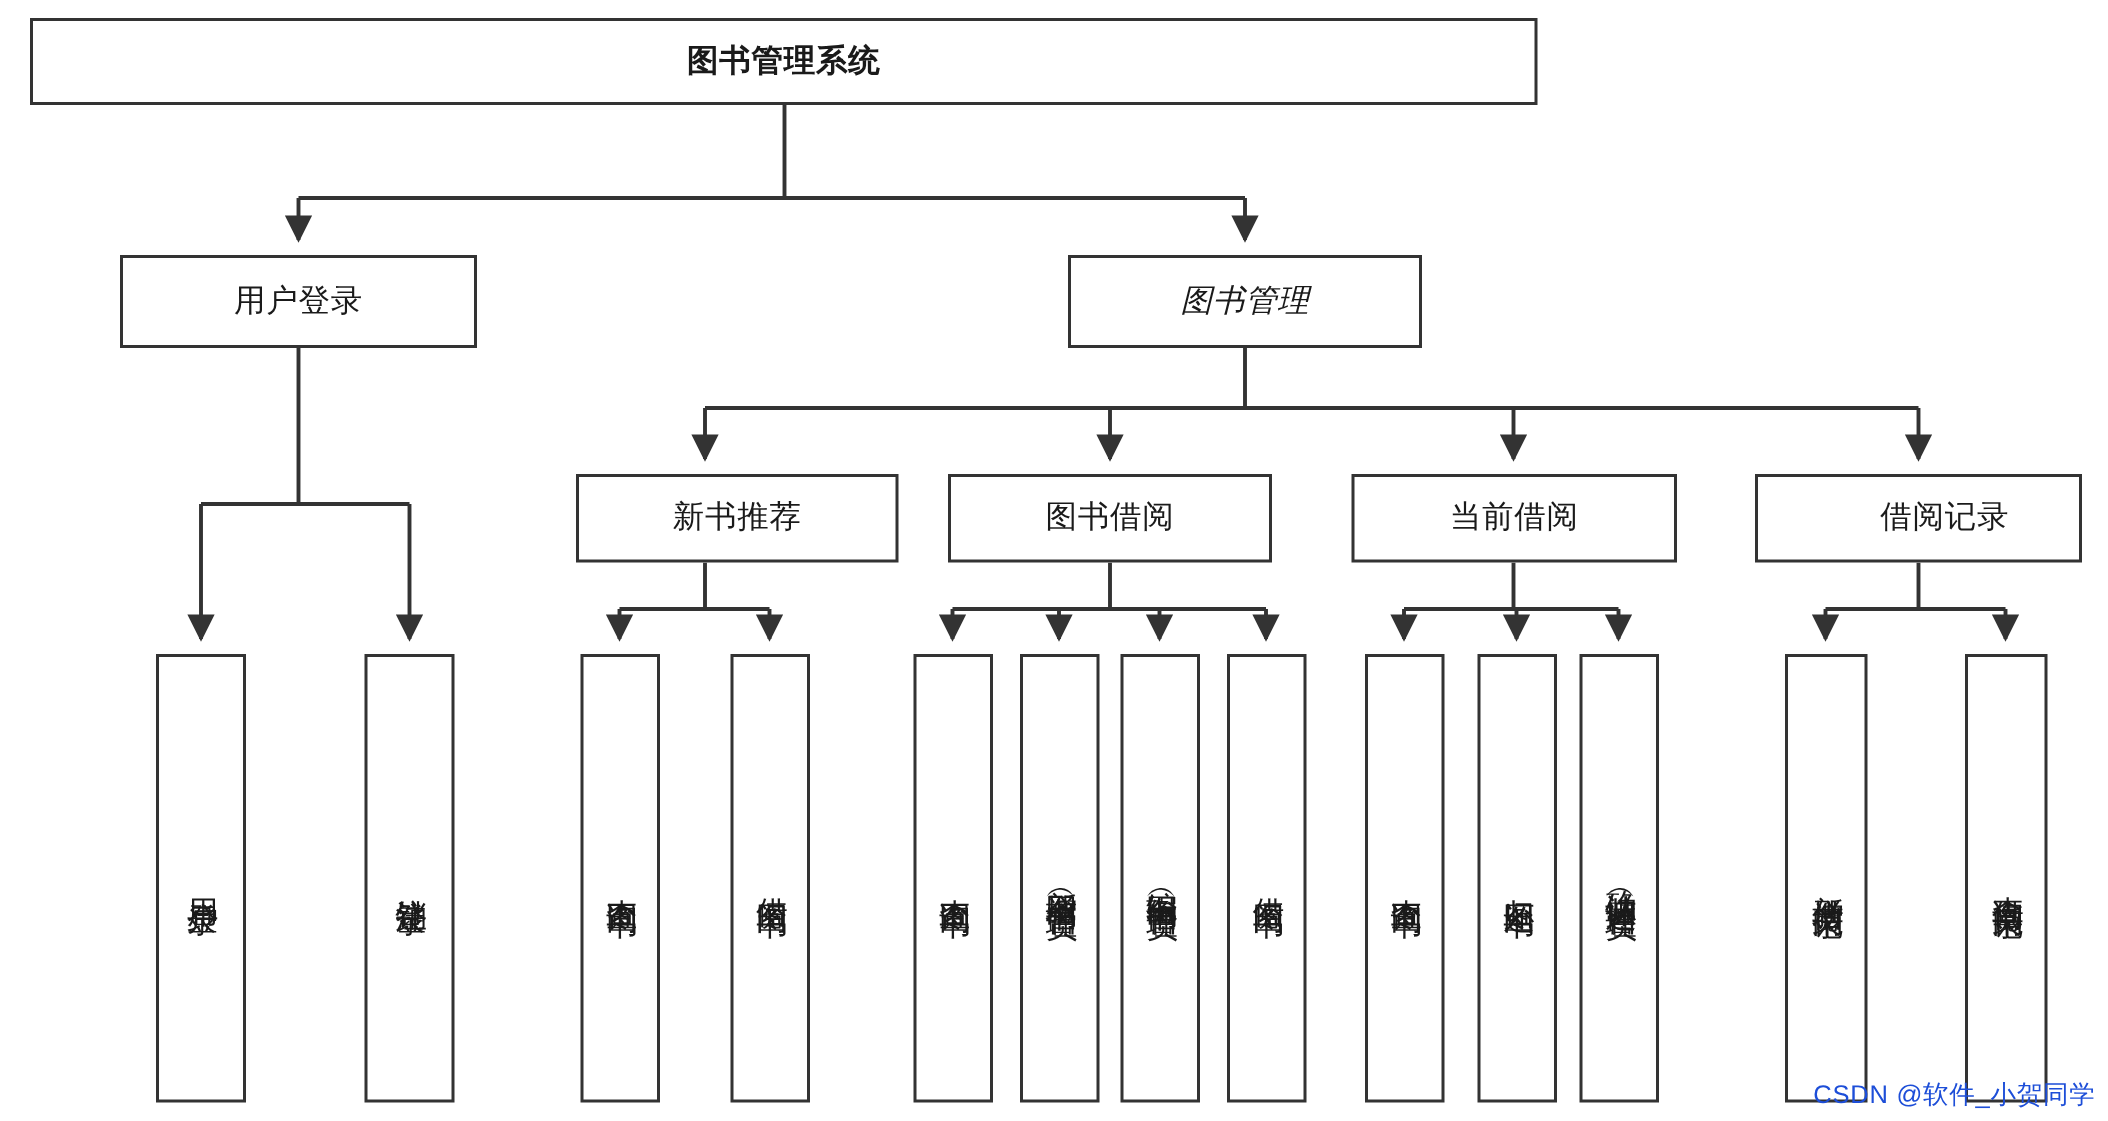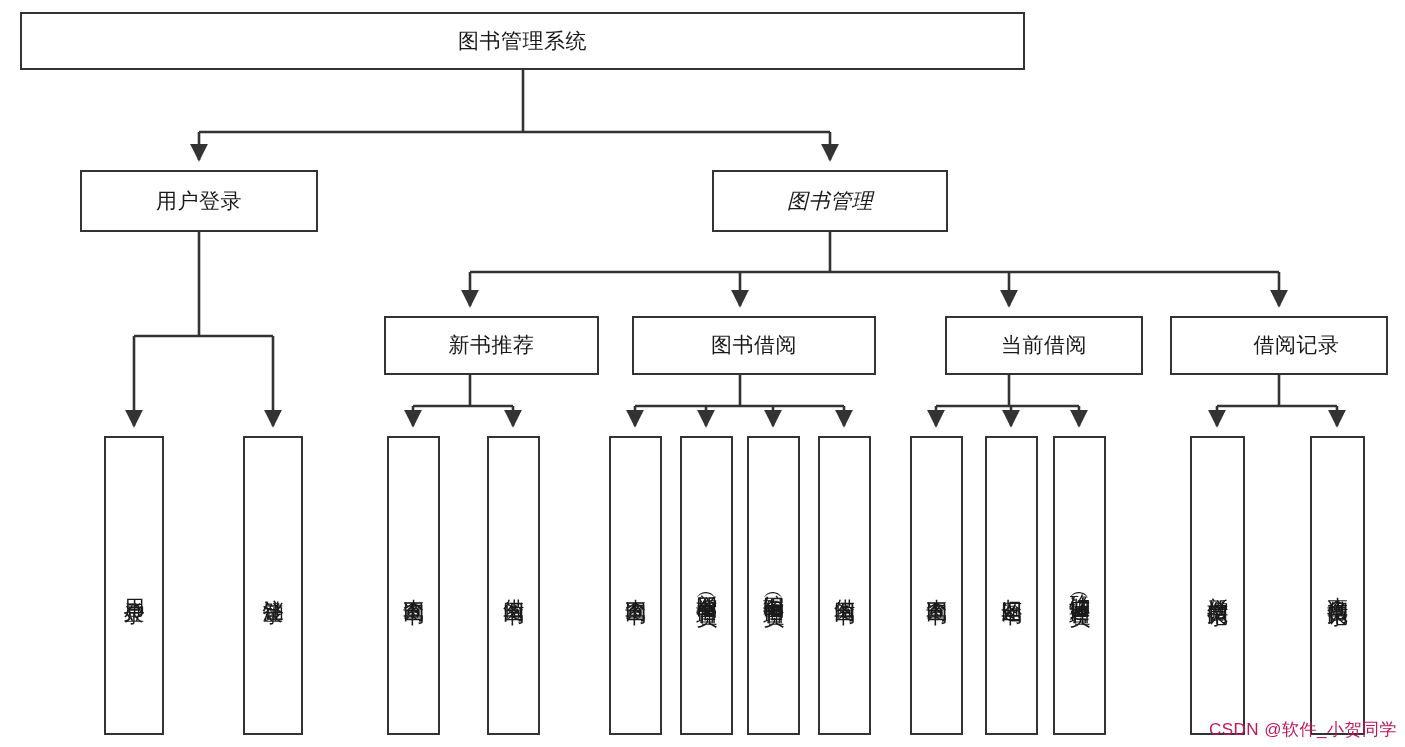--- a/index.html
+++ b/index.html
@@ -53,21 +53,21 @@
     top: 0;
     width: 1405px;
     height: 747px;
     pointer-events: none;
   }
   .watermark {
     position: absolute;
     right: 8px;
     bottom: 6px;
     font-size: 17px;
-    color: #be185d;
+    color: #1d4ed8;
     white-space: nowrap;
     letter-spacing: 0.5px;
   }
 </style>
 </head>
 <body>
 
 <div id="canvas">
 
   <svg id="wires" viewBox="0 0 1405 747" xmlns="http://www.w3.org/2000/svg">
@@ -113,38 +113,38 @@
       <path d="M 1011 406 L 1011 426" marker-end="url(#arrow)"></path>
       <path d="M 1079 406 L 1079 426" marker-end="url(#arrow)"></path>
 
       <path d="M 1279 375 L 1279 406"></path>
       <path d="M 1217 406 L 1337 406"></path>
       <path d="M 1217 406 L 1217 426" marker-end="url(#arrow)"></path>
       <path d="M 1337 406 L 1337 426" marker-end="url(#arrow)"></path>
     </g>
   </svg>
 
-  <div class="node" style="left: 20px; top: 12px; width: 1005px; height: 58px;">
+  <div class="node" style="left: 20px; top: 12px; width: 1005px; height: 58px; font-weight: bold;">
     <span class="label">图书管理系统</span>
   </div>
 
   <div class="node" style="left: 80px; top: 170px; width: 238px; height: 62px;">
     <span class="label">用户登录</span>
   </div>
   <div class="node" style="left: 712px; top: 170px; width: 236px; height: 62px; font-style: italic;">
     <span class="label">图书管理</span>
   </div>
 
   <div class="node" style="left: 384px; top: 316px; width: 215px; height: 59px;">
     <span class="label">新书推荐</span>
   </div>
-  <div class="node" style="left: 632px; top: 316px; width: 244px; height: 59px;">
+  <div class="node" style="left: 632px; top: 316px; width: 216px; height: 59px;">
     <span class="label">图书借阅</span>
   </div>
-  <div class="node" style="left: 901px; top: 316px; width: 198px; height: 59px; margin-left: 44px;">
+  <div class="node" style="left: 901px; top: 316px; width: 217px; height: 59px;">
     <span class="label">当前借阅</span>
   </div>
   <div class="node" style="left: 1170px; top: 316px; width: 218px; height: 59px; padding-left: 35px;">
     <span class="label">借阅记录</span>
   </div>
 
   <div class="node vert" style="left: 104px; top: 436px; width: 60px; height: 299px;">
     <span class="label">用户登录</span>
   </div>
   <div class="node vert" style="left: 243px; top: 436px; width: 60px; height: 299px;">

